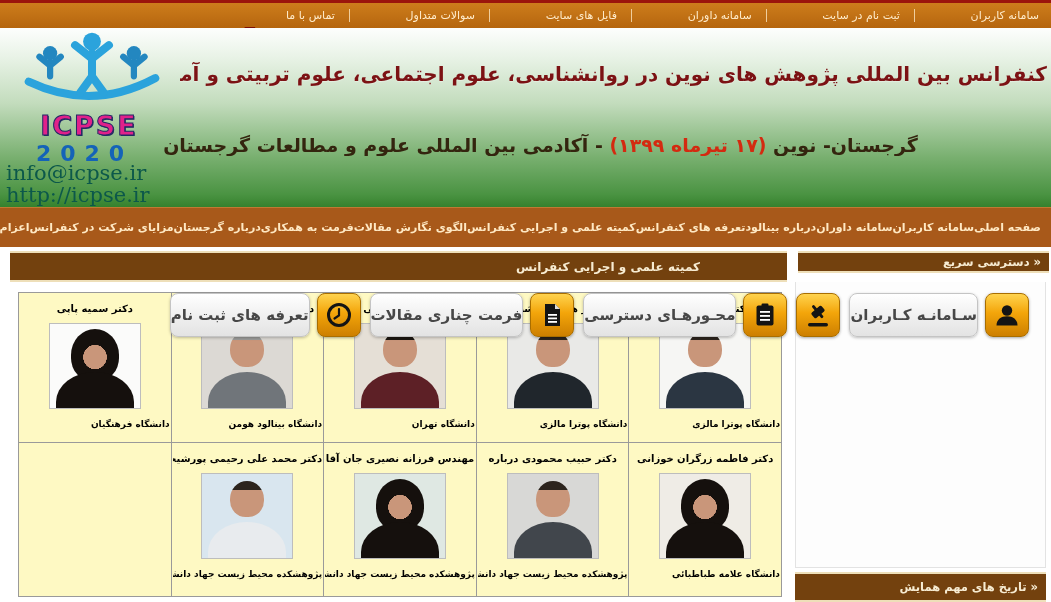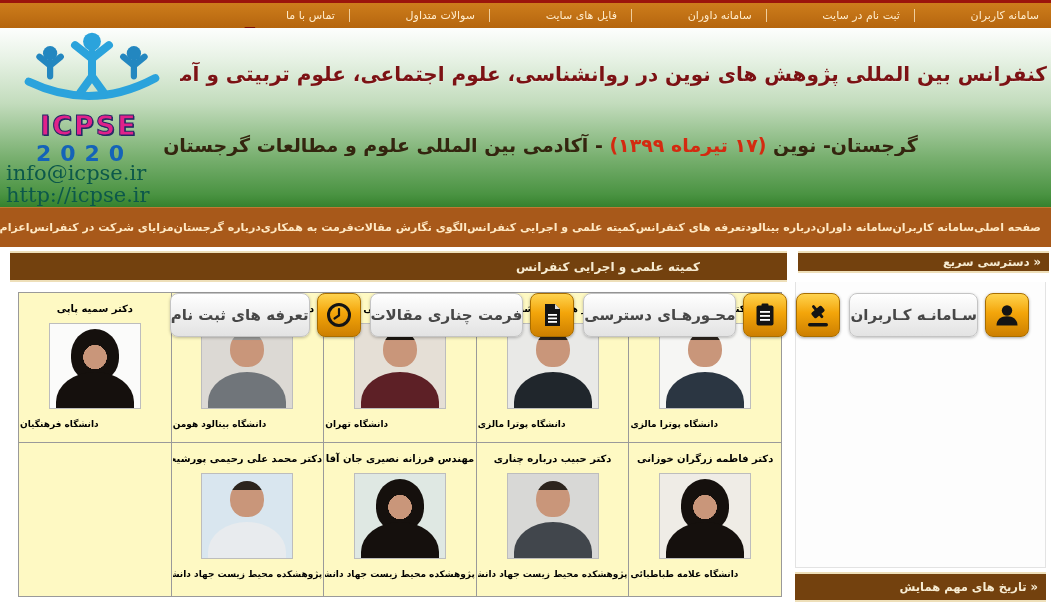--- a/index.html
+++ b/index.html
@@ -42,21 +42,21 @@
     color:#f7ecd2; font-size:12px; font-weight:bold; display:flex; align-items:center; }
   .content-title { position:absolute; top:251px; left:10px; width:777px; height:31px; justify-content:flex-start; padding-right:87px; }
   .qa-title { position:absolute; top:251px; left:798px; width:251px; height:22px; padding-right:8px; font-size:11.5px; }
   .dates-title { position:absolute; top:572px; left:795px; width:251px; height:30px; padding-right:8px; font-size:11.5px; }
 
   
   .committee { position:absolute; top:292px; left:18px; width:764px; border-collapse:collapse; table-layout:fixed; }
   .committee td { border:1px solid #9a9a9a; vertical-align:top; padding:3px 1px; background:#fef9c3; }
   .row1 td { height:150px; } .row2 td { height:154px; }
   .cm-name { height:26px; line-height:26px; font-weight:bold; font-size:10px; text-align:center; white-space:nowrap; overflow:hidden; }
-  .cm-affil { height:24px; line-height:24px; font-weight:bold; font-size:9px; text-align:left; white-space:nowrap; overflow:hidden; }
+  .cm-affil { height:24px; line-height:24px; font-weight:bold; font-size:9px; text-align:right; white-space:nowrap; overflow:hidden; }
   .cm-photo { width:92px; height:86px; margin:1px auto 3px; position:relative; overflow:hidden;
     background:var(--bg,#eeeeee); border:1px solid #bdbdbd; }
   .cm-photo::before { content:""; position:absolute; top:7px; left:50%; transform:translateX(-50%);
     width:34px; height:36px; border-radius:50% 50% 46% 46%;
     background:linear-gradient(180deg,var(--hair,#2c241d) 0 26%, var(--skin,#c9967a) 26%); }
   .cm-photo::after { content:""; position:absolute; bottom:-2px; left:50%; transform:translateX(-50%);
     width:78px; height:38px; border-radius:60% 60% 0 0 / 95% 95% 0 0; background:var(--suit,#333); }
   .cm-photo[data-photo^="f"]::before { width:48px; height:52px; top:5px; border-radius:50% 50% 44% 44%;
     background:radial-gradient(ellipse 42% 40% at 50% 54%, var(--skin,#c9967a) 0 58%, #15100d 59%); }
   .cm-photo[data-photo^="f"]::after { background:#15100d; }
@@ -178,21 +178,21 @@
         <div class="cm-affil">دانشگاه فرهنگیان</div>
       </td>
     </tr>
     <tr class="row2">
       <td>
         <div class="cm-name">دکتر فاطمه زرگران خوزانی</div>
         <div class="cm-photo" data-photo="f2"></div>
         <div class="cm-affil">دانشگاه علامه طباطبائی</div>
       </td>
       <td>
-        <div class="cm-name">دکتر حبیب درباره چناری</div>
+        <div class="cm-name">دکتر حبیب محمودی درباره</div>
         <div class="cm-photo" data-photo="m6"></div>
         <div class="cm-affil">پژوهشکده محیط زیست جهاد دانشگاهی گیلان</div>
       </td>
       <td>
         <div class="cm-name">مهندس فرزانه نصیری جان آقا</div>
         <div class="cm-photo" data-photo="f3"></div>
         <div class="cm-affil">پژوهشکده محیط زیست جهاد دانشگاهی گیلان</div>
       </td>
       <td>
         <div class="cm-name">دکتر محمد علی رحیمی پورشیخانی نژاد</div>

